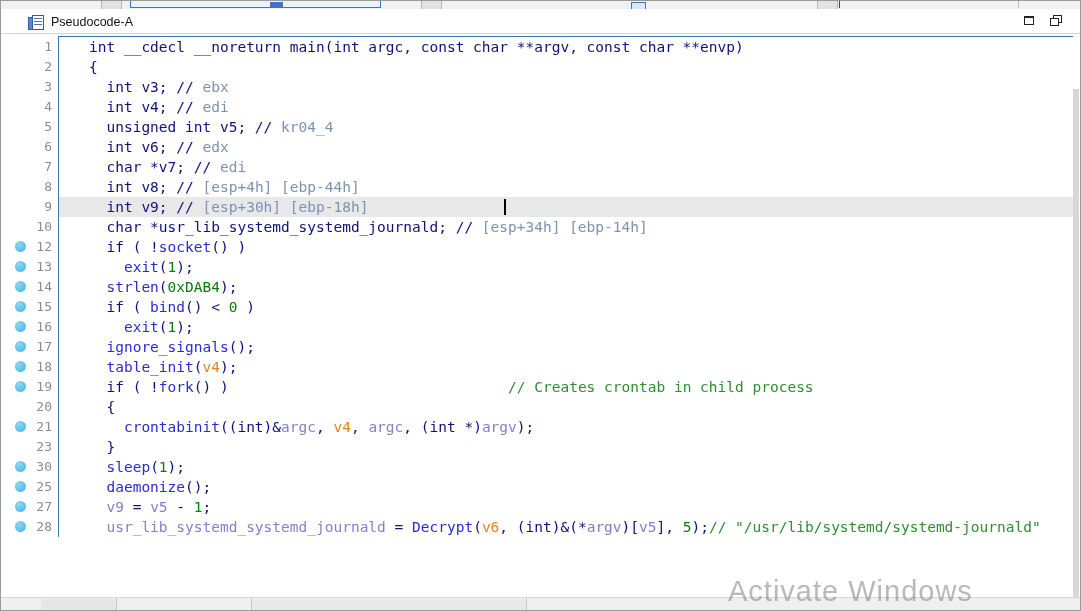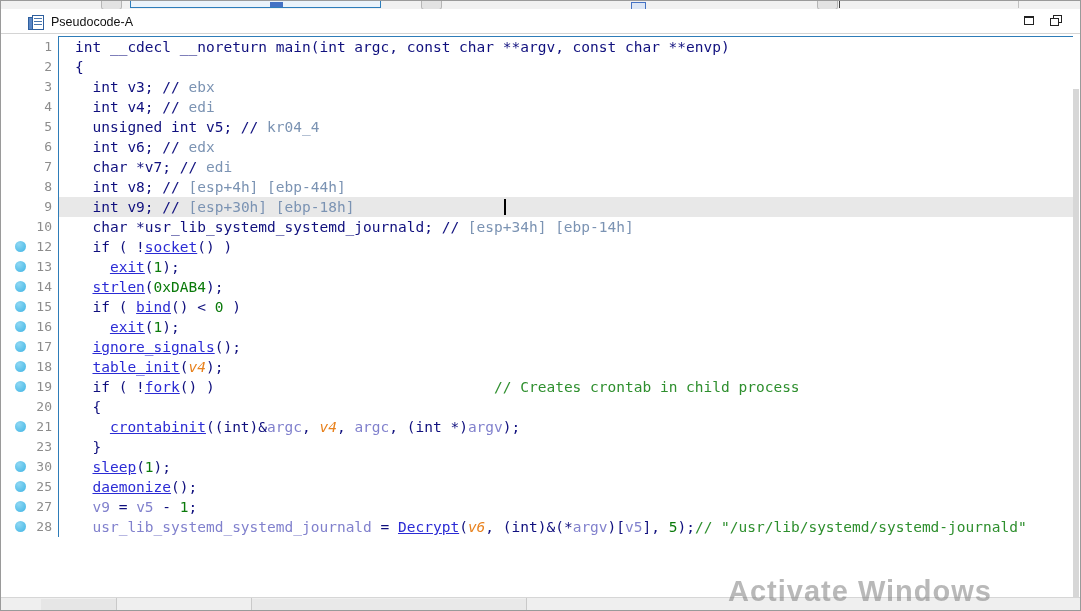--- a/index.html
+++ b/index.html
@@ -28,35 +28,35 @@
   .btn-float .b1{position:absolute;left:3px;top:0;width:7px;height:6px;border:1px solid #222;}
   .btn-float .b2{position:absolute;left:0;top:3px;width:7px;height:6px;border:1px solid #222;background:#fff;}
   
   #code-topline{position:absolute;left:57px;top:35px;width:1015px;height:1px;background:var(--border_blue);}
   #rows{position:absolute;left:1px;top:36px;width:1071px;}
   .row{display:flex;height:20px;}
   .gut{flex:0 0 56px;position:relative;background:#fff;}
   .dot{position:absolute;left:13px;top:4px;width:11px;height:11px;border-radius:50%;
        background:radial-gradient(circle at 35% 30%, #8ed7f3, var(--dot) 70%);}
   .lnum{position:absolute;right:6px;top:0;font:13px/20px "DejaVu Sans Mono",monospace;color:var(--lnum);}
-  .ltext{flex:1;border-left:1px solid var(--border_blue);padding-left:16px;
+  .ltext{flex:1;border-left:1px solid var(--border_blue);padding-left:30px;
          font:14.5px/20px "DejaVu Sans Mono",monospace;white-space:pre;}
   .row.hl .ltext{background:var(--hl_line);}
-  .c-k{color:var(--k);} .c-f{color:var(--f);text-decoration:underline;} .c-v{color:var(--v);}
-  .c-o{color:var(--o);font-style:italic;} .c-n{color:var(--n);} .c-c{color:var(--c);} .c-a{color:var(--a);}
+  .c-k{color:var(--k);} .c-f{color:var(--f);} .c-v{color:var(--v);}
+  .c-o{color:var(--o);} .c-n{color:var(--n);} .c-c{color:var(--c);} .c-a{color:var(--a);}
   #caret{position:absolute;width:2px;height:16px;background:#000;z-index:5;}
   
   #vscroll{position:absolute;left:1072px;top:88px;width:6px;height:508px;background:#d7d7d7;}
   
   #bottombar{position:absolute;left:0;top:596px;width:100%;height:15px;background:#efefef;border-top:1px solid #d6d6d6;}
   .bseg{position:absolute;top:1px;height:14px;background:#e6e6e6;}
   .bdiv{position:absolute;top:0;width:1px;height:15px;background:#c9c9c9;}
   
   #watermark{position:absolute;left:727px;top:574px;font-family:"Liberation Sans",sans-serif;
-     font-size:29px;font-weight:700;letter-spacing:1px;color:rgba(128,128,128,0.55);
+     font-size:29px;font-weight:400;letter-spacing:1px;color:rgba(128,128,128,0.55);
      z-index:10;pointer-events:none;white-space:nowrap;}
 </style>
 </head>
 <body>
 
 <div id="window">
 
   <div id="topstrip">
     <div class="frag-btn" style="left:100px;"></div>
     <div id="frag-panel">

